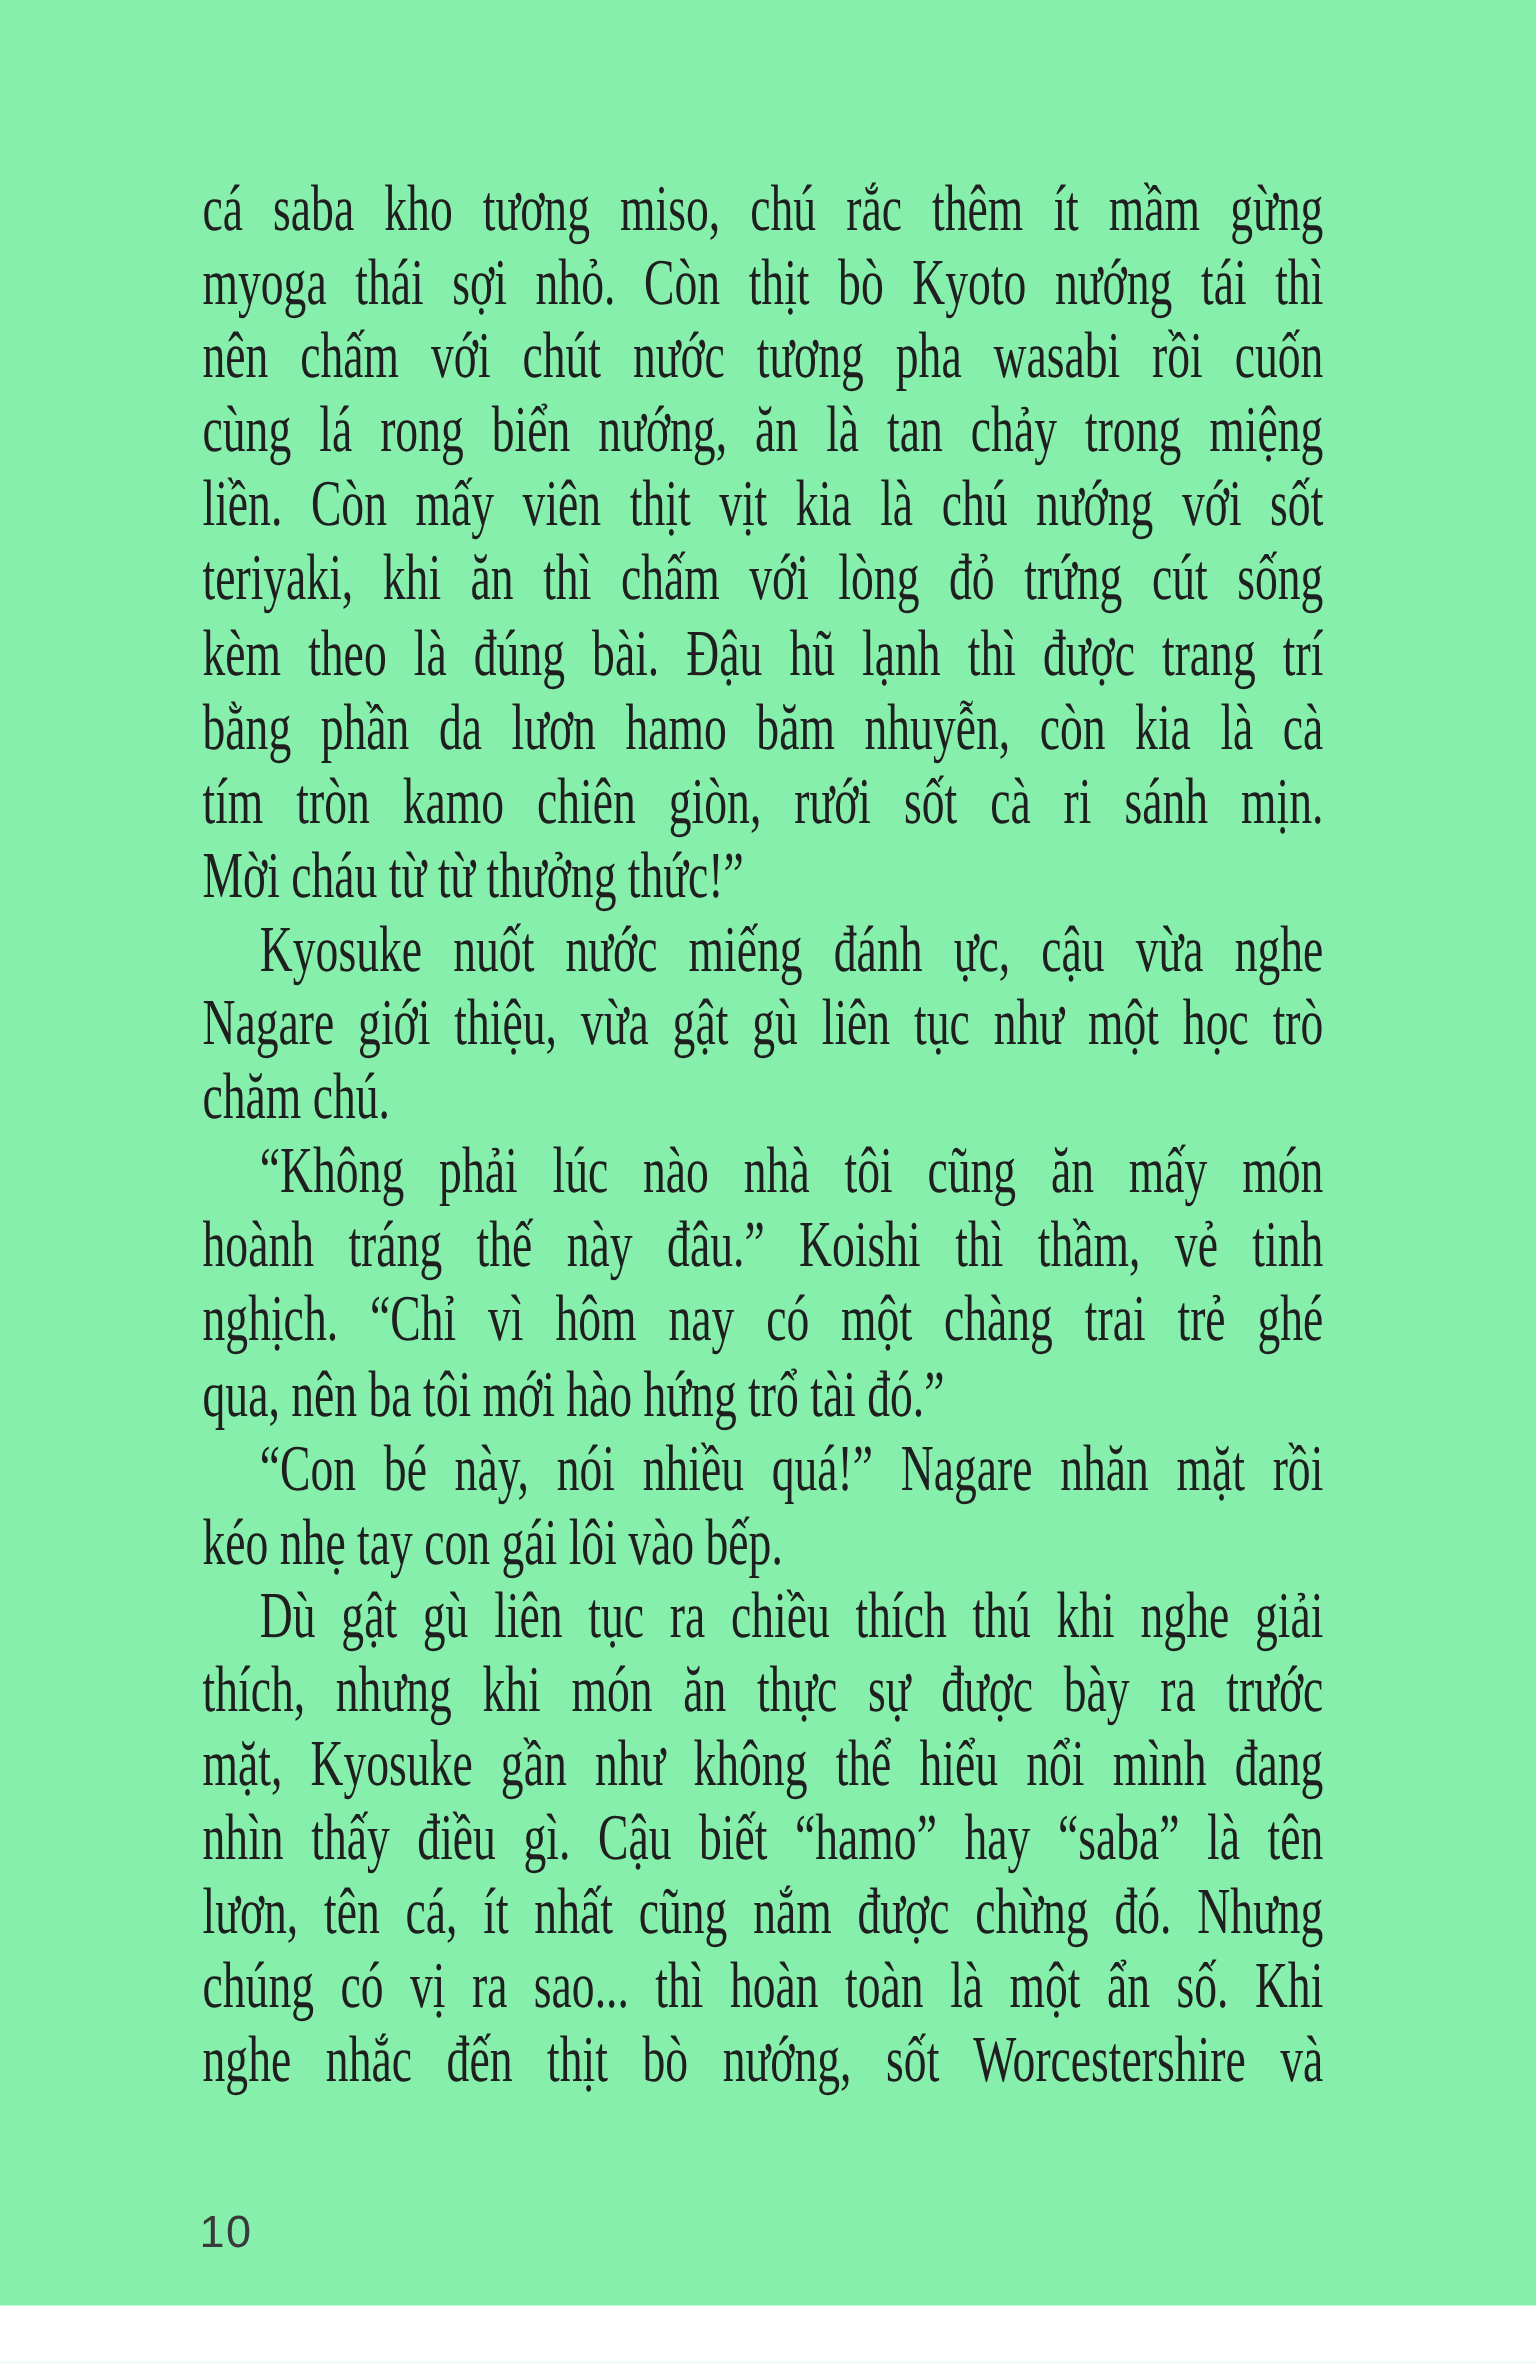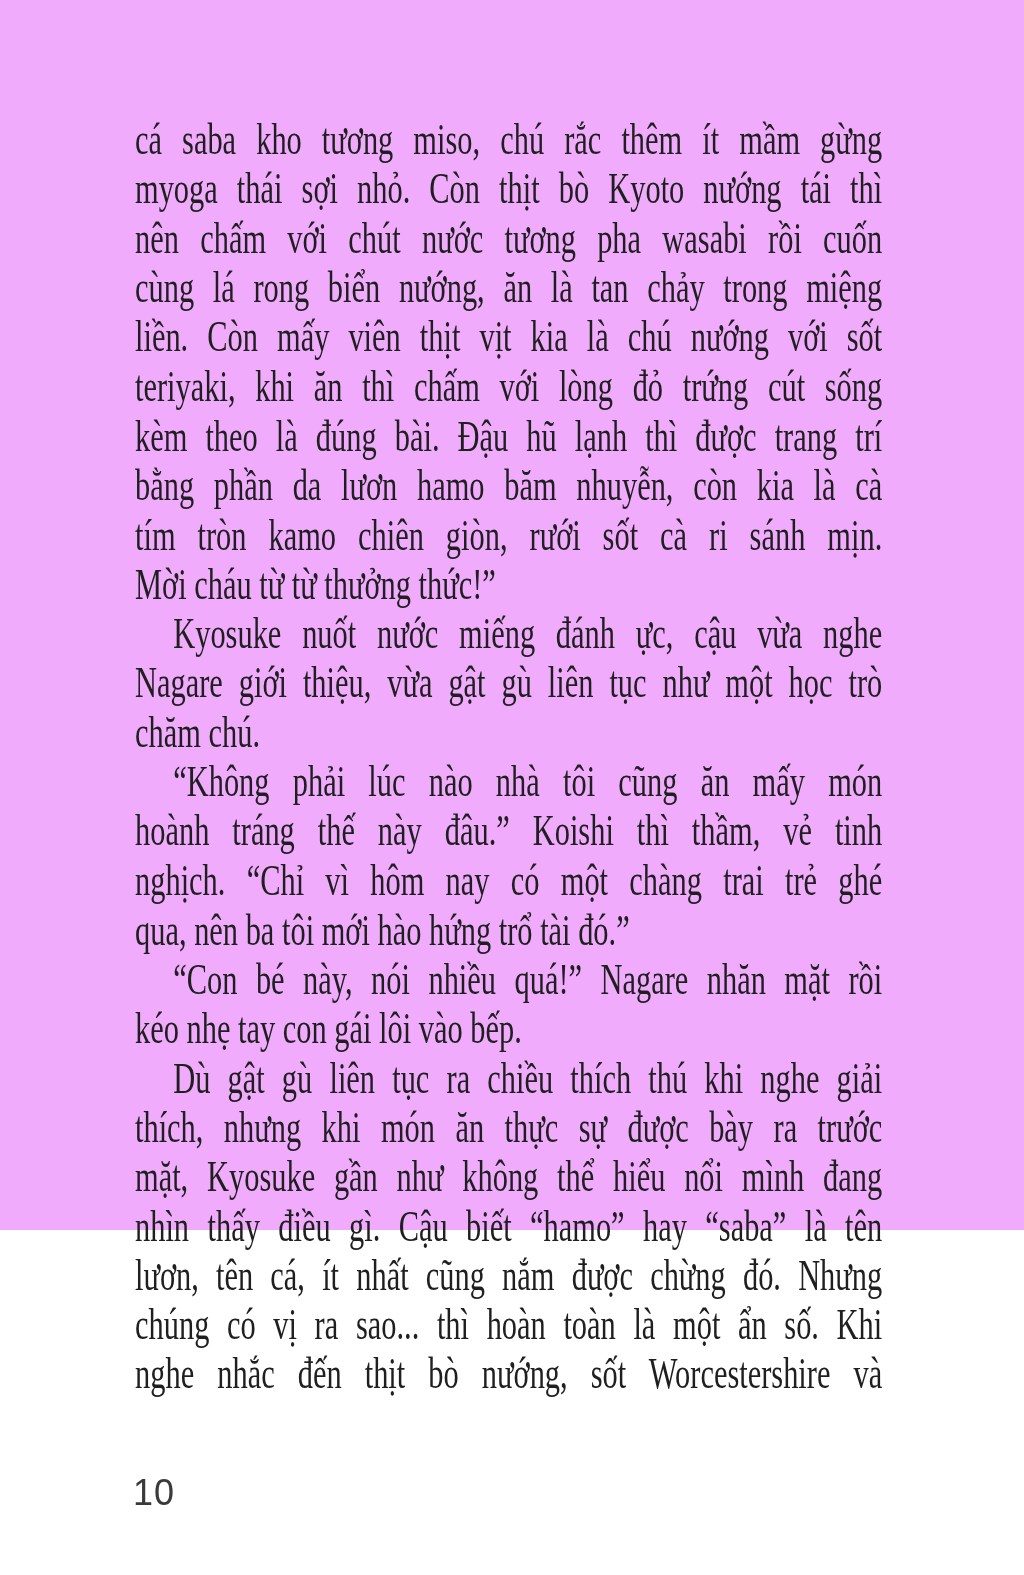--- a/index.html
+++ b/index.html
@@ -6,22 +6,22 @@
     margin: 0;
     padding: 0;
     background: #ffffff;
     width: 1024px;
     height: 1575px;
     overflow: hidden;
   }
   .page {
     position: relative;
     width: 1024px;
-    height: 1230px;
-    background: #f0abfc;
+    height: 1537px;
+    background: #86efac;
   }
   .text-block {
     position: absolute;
     left: 135px;
     top: 115px;
     width: 958px;            
     transform: scale(0.78, 1.12);
     transform-origin: 0 0;
     font-family: "Liberation Serif", "DejaVu Serif", serif;
     font-size: 39px;
@@ -40,21 +40,21 @@
     text-align-last: left;
   }
   .line.indent {
     padding-left: 49px;      
   }
   .folio {
     position: absolute;
     left: 133px;
     top: 1472px;
     font-family: "Liberation Sans", "DejaVu Sans", sans-serif;
-    font-size: 36px;
+    font-size: 30px;
     font-weight: 400;
     color: #3a3a3a;
     letter-spacing: 1px;
   }
 </style>
 </head>
 <body>
 
 <div class="page">
   <div class="text-block">

